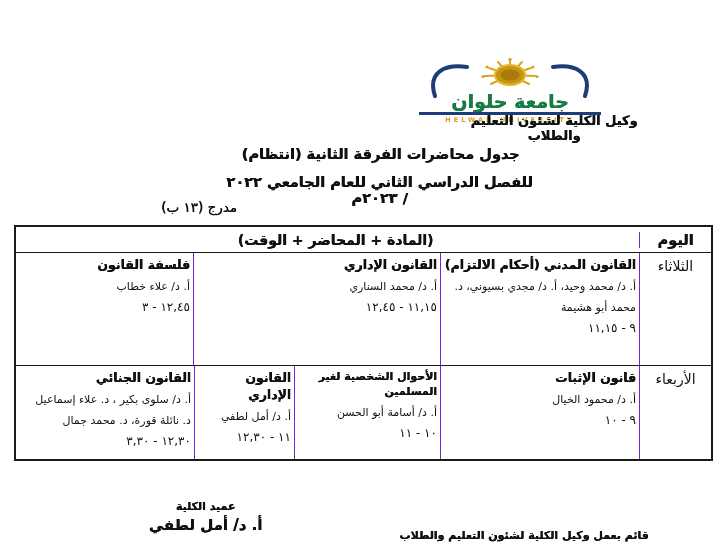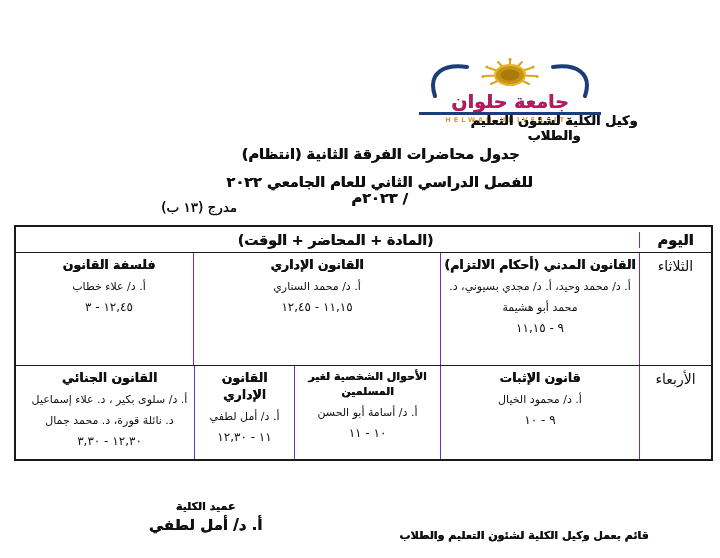--- a/index.html
+++ b/index.html
@@ -7,21 +7,21 @@
   body {
     width:720px; height:558px; position:relative; overflow:hidden;
     font-family:"DejaVu Sans", sans-serif; color:#111;
   }
   .abs { position:absolute; }
 
   
   .logo-wrap { left:405px; top:58px; width:210px; text-align:center; }
   .logo-svg { display:block; margin:0 auto; }
   .logo-band {
-    direction:rtl; color:#be185d; font-weight:bold; font-size:19px;
+    direction:rtl; color:#15803d; font-weight:bold; font-size:19px;
     line-height:1; margin-top:-6px; letter-spacing:1px;
     text-shadow:0.4px 0 0 #1d3d78;
   }
   .logo-underline { height:3px; background:#1d3d78; width:182px; margin:1px auto 0 auto; }
   .logo-en {
     color:#d8a01d; font-weight:bold; font-size:6.5px; letter-spacing:3.1px;
     margin-top:1px; white-space:nowrap;
   }
   .office-line {
     left:448px; top:113px; width:212px; text-align:center; direction:rtl;
@@ -48,21 +48,21 @@
   .t-row > .t-cell:last-child { border-left:none;padding-left:16px; }
 
   .hdr-row { height:26px; align-items:center; }
   .day-col { width:72px; flex:0 0 72px; }
   .hdr-day { font-size:14.5px; font-weight:bold; text-shadow:0.4px 0 0 #000; }
   .hdr-content { flex:1 1 auto; font-size:14px; font-weight:bold; text-shadow:0.4px 0 0 #000; }
 
   .body-row1 { height:113px; }
   .body-row2 { height:93px; }
   .day-cell { padding-top:5px; font-size:14px; }
-  .subj-cell { padding:4px 3px 0 3px; }
+  .subj-cell { padding:4px 3px 0 3px;text-align:right; }
   .subject { font-size:12.5px; font-weight:bold; line-height:1.35; text-shadow:0.4px 0 0 #000; }
   .lect-line { display:block; font-size:11px; line-height:1.9; }
   .lect-line:empty { display:none; }
   .lect-block { margin-top:3px; }
   .time { font-size:12px; margin-top:2px; }
 
   .w-c1 { flex:0 0 199px; }
   .w-c2 { flex:0 0 247px; }
   .w-c3 { flex:0 0 181px; }
   .x-c1 { flex:0 0 199px; }

